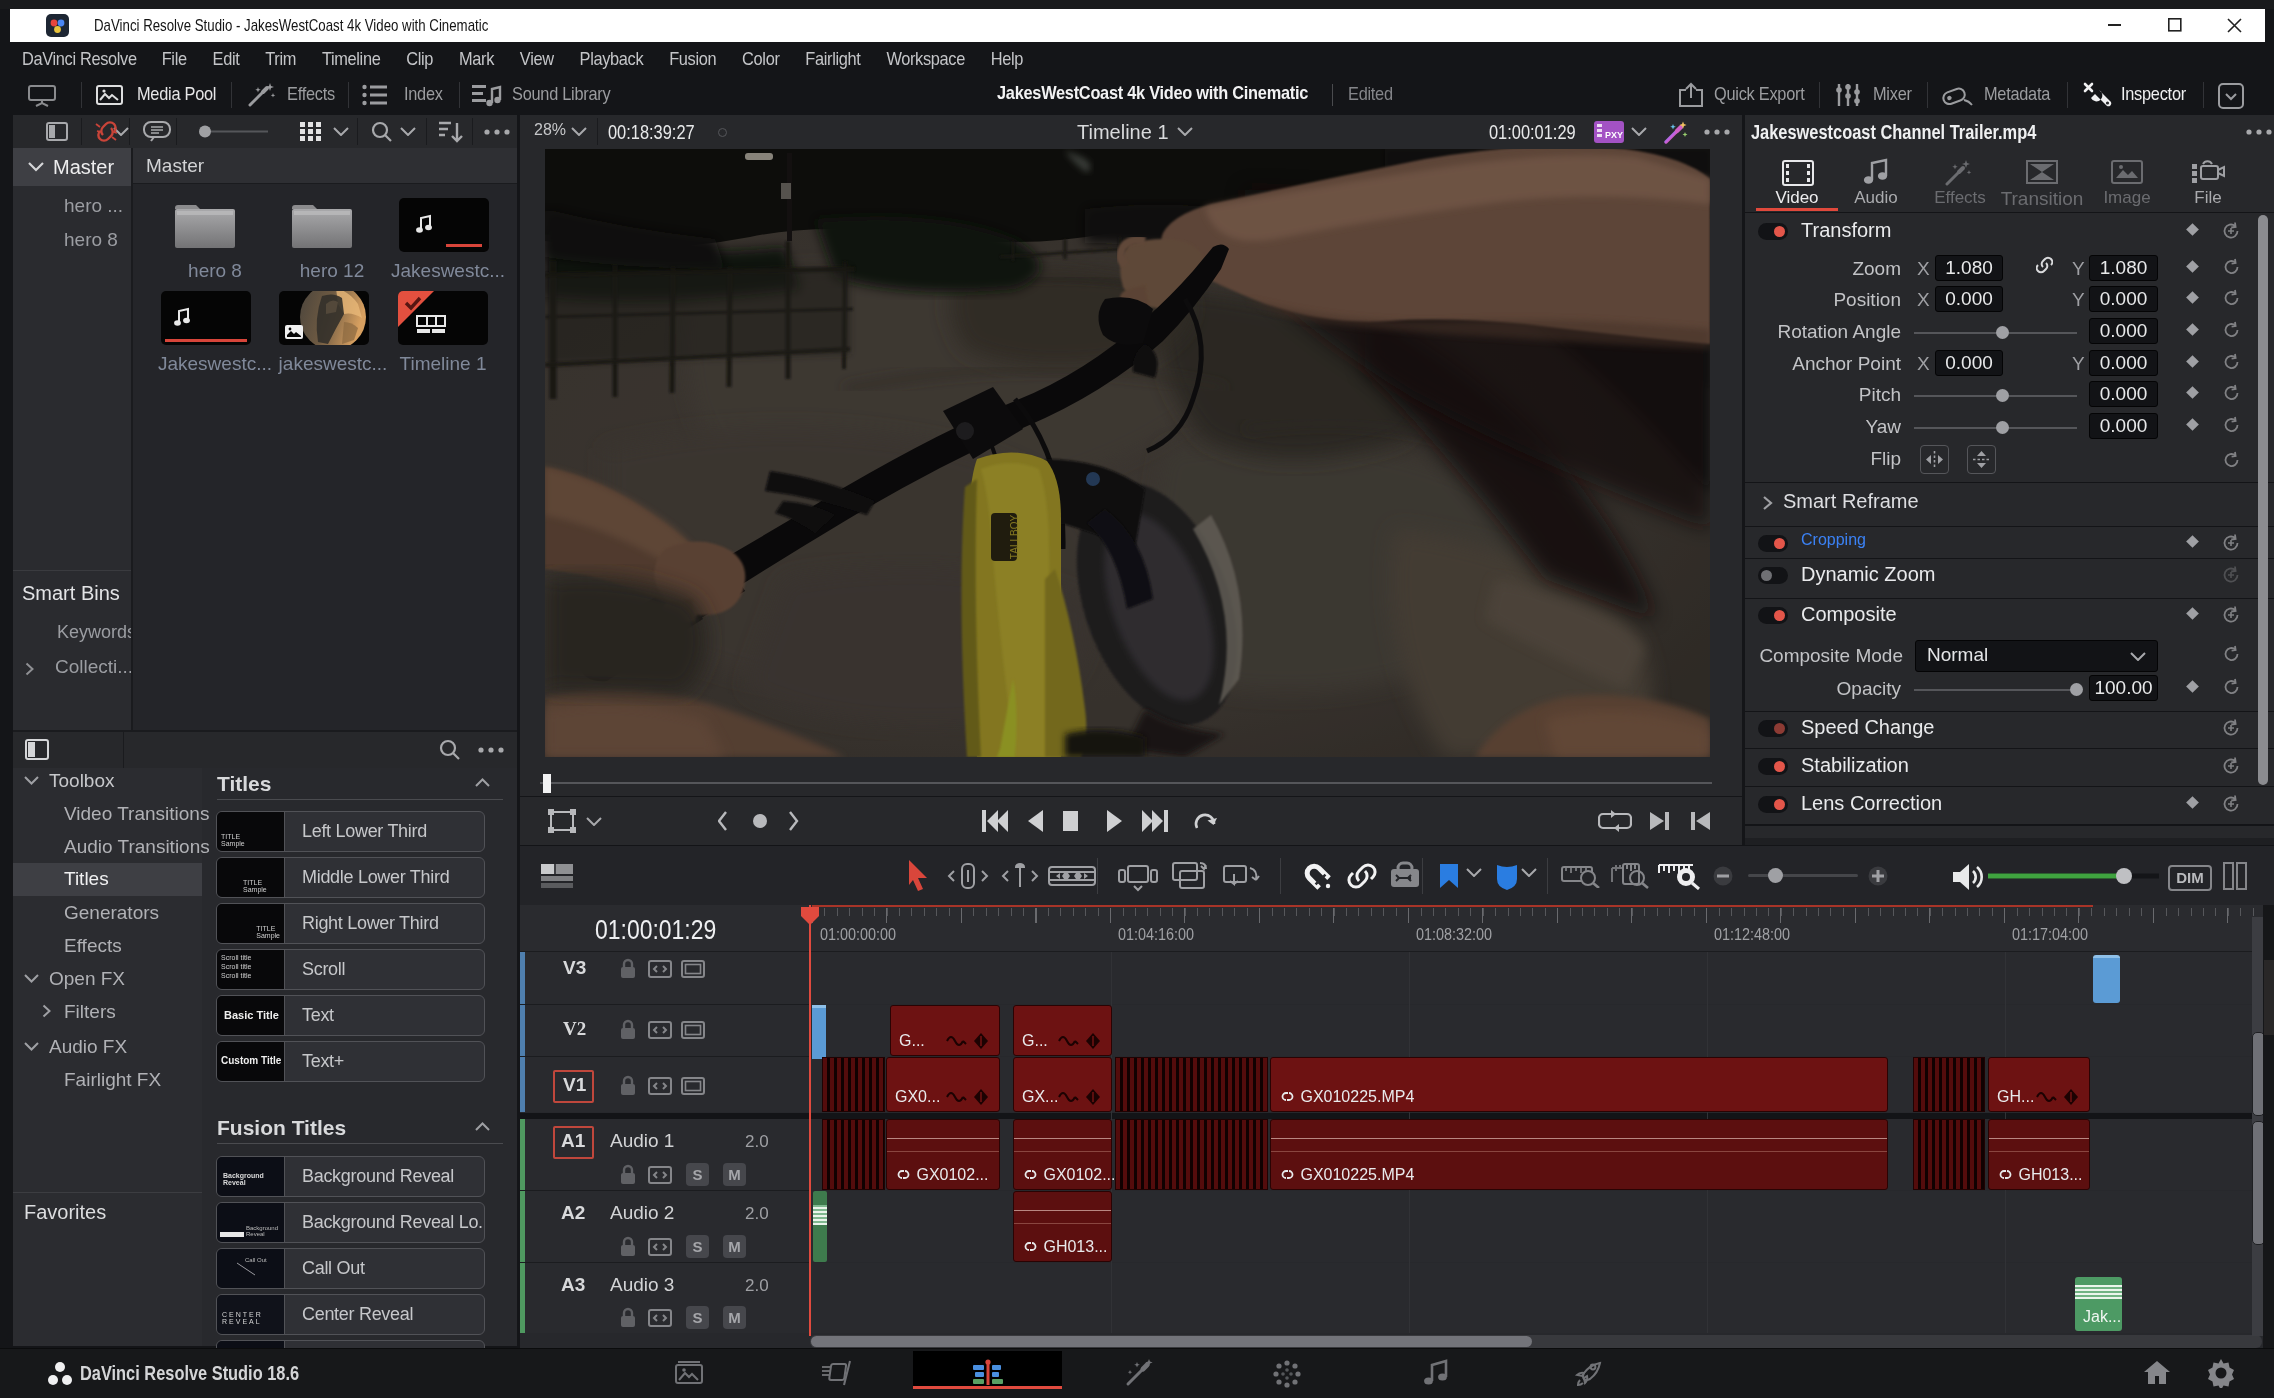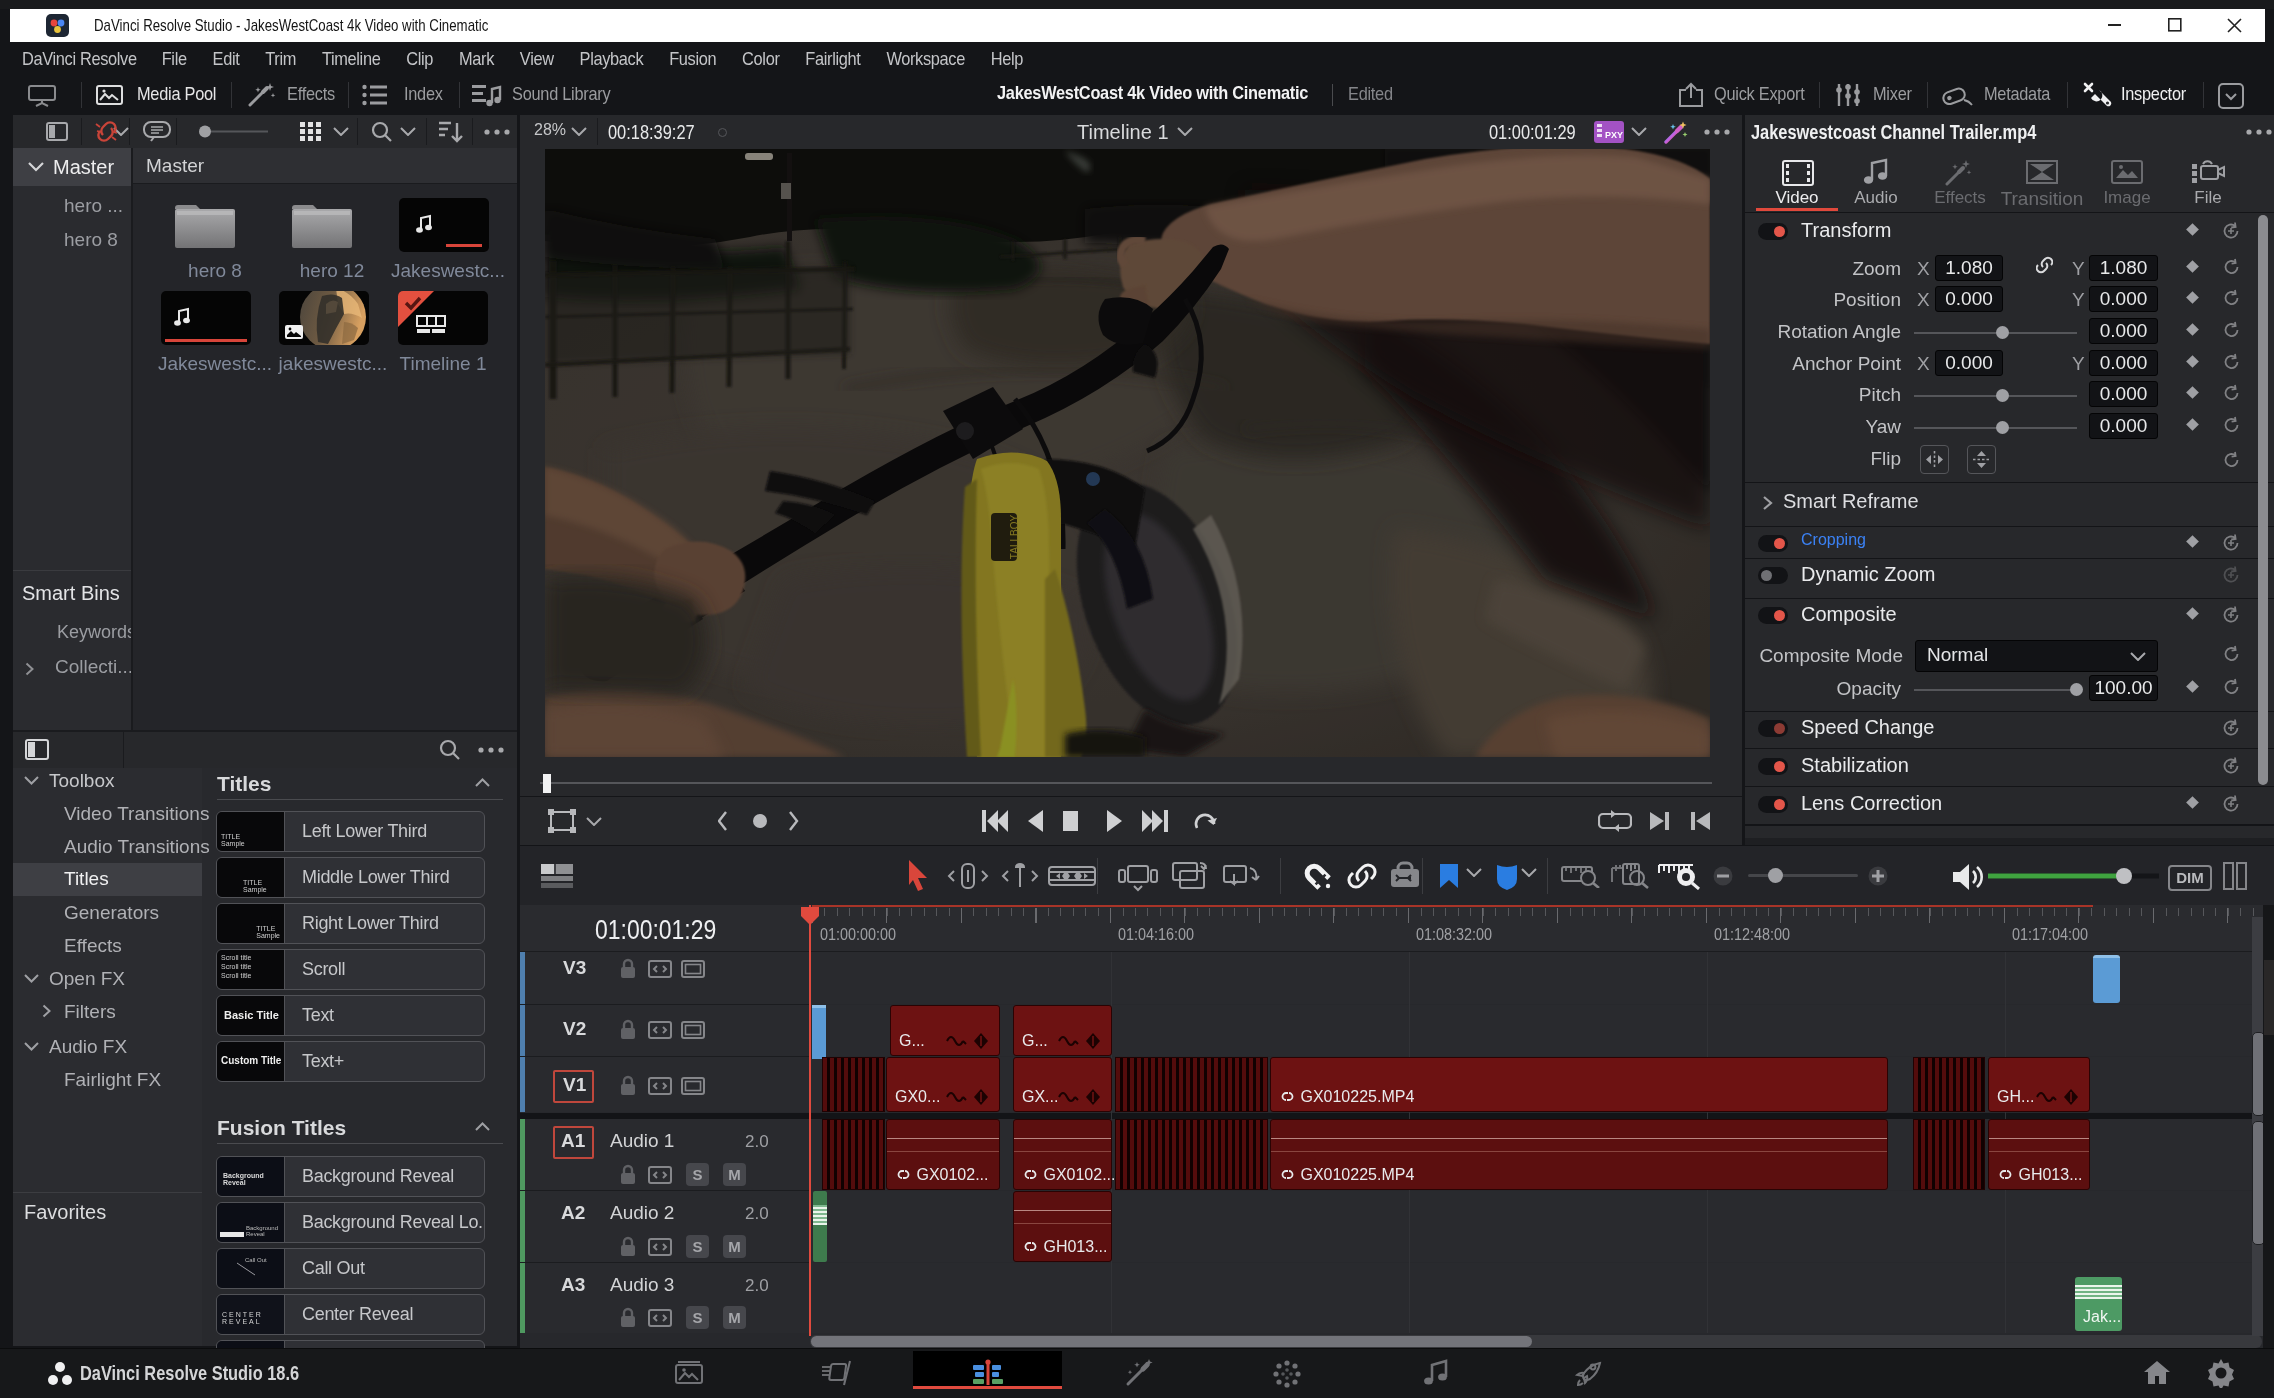--- a/index.html
+++ b/index.html
@@ -1125,21 +1125,21 @@
 <svg class="hlock" style="left:98px;top:53px;">
         <use href="#ilock"></use>
       </svg>
 <svg class="habs" style="left:128px;top:53px;">
         <use href="#itags"></use>
       </svg>
 <svg class="habs" style="left:161px;top:53px;">
         <use href="#ifilm"></use>
       </svg>
 
-<div class="abs lbl" style="left:43px;top:113px;font-size:19px;font-weight:bold;color:#d8d9db;">V2</div>
+<div class="abs lbl" style="left:43px;top:113px;font-size:19px;font-weight:bold;color:#d8d9db;font-family:Liberation Serif, serif;">V2</div>
 <svg class="hlock" style="left:98px;top:114px;">
         <use href="#ilock"></use>
       </svg>
 <svg class="habs" style="left:128px;top:114px;">
         <use href="#itags"></use>
       </svg>
 <svg class="habs" style="left:161px;top:114px;">
         <use href="#ifilm"></use>
       </svg>
 

